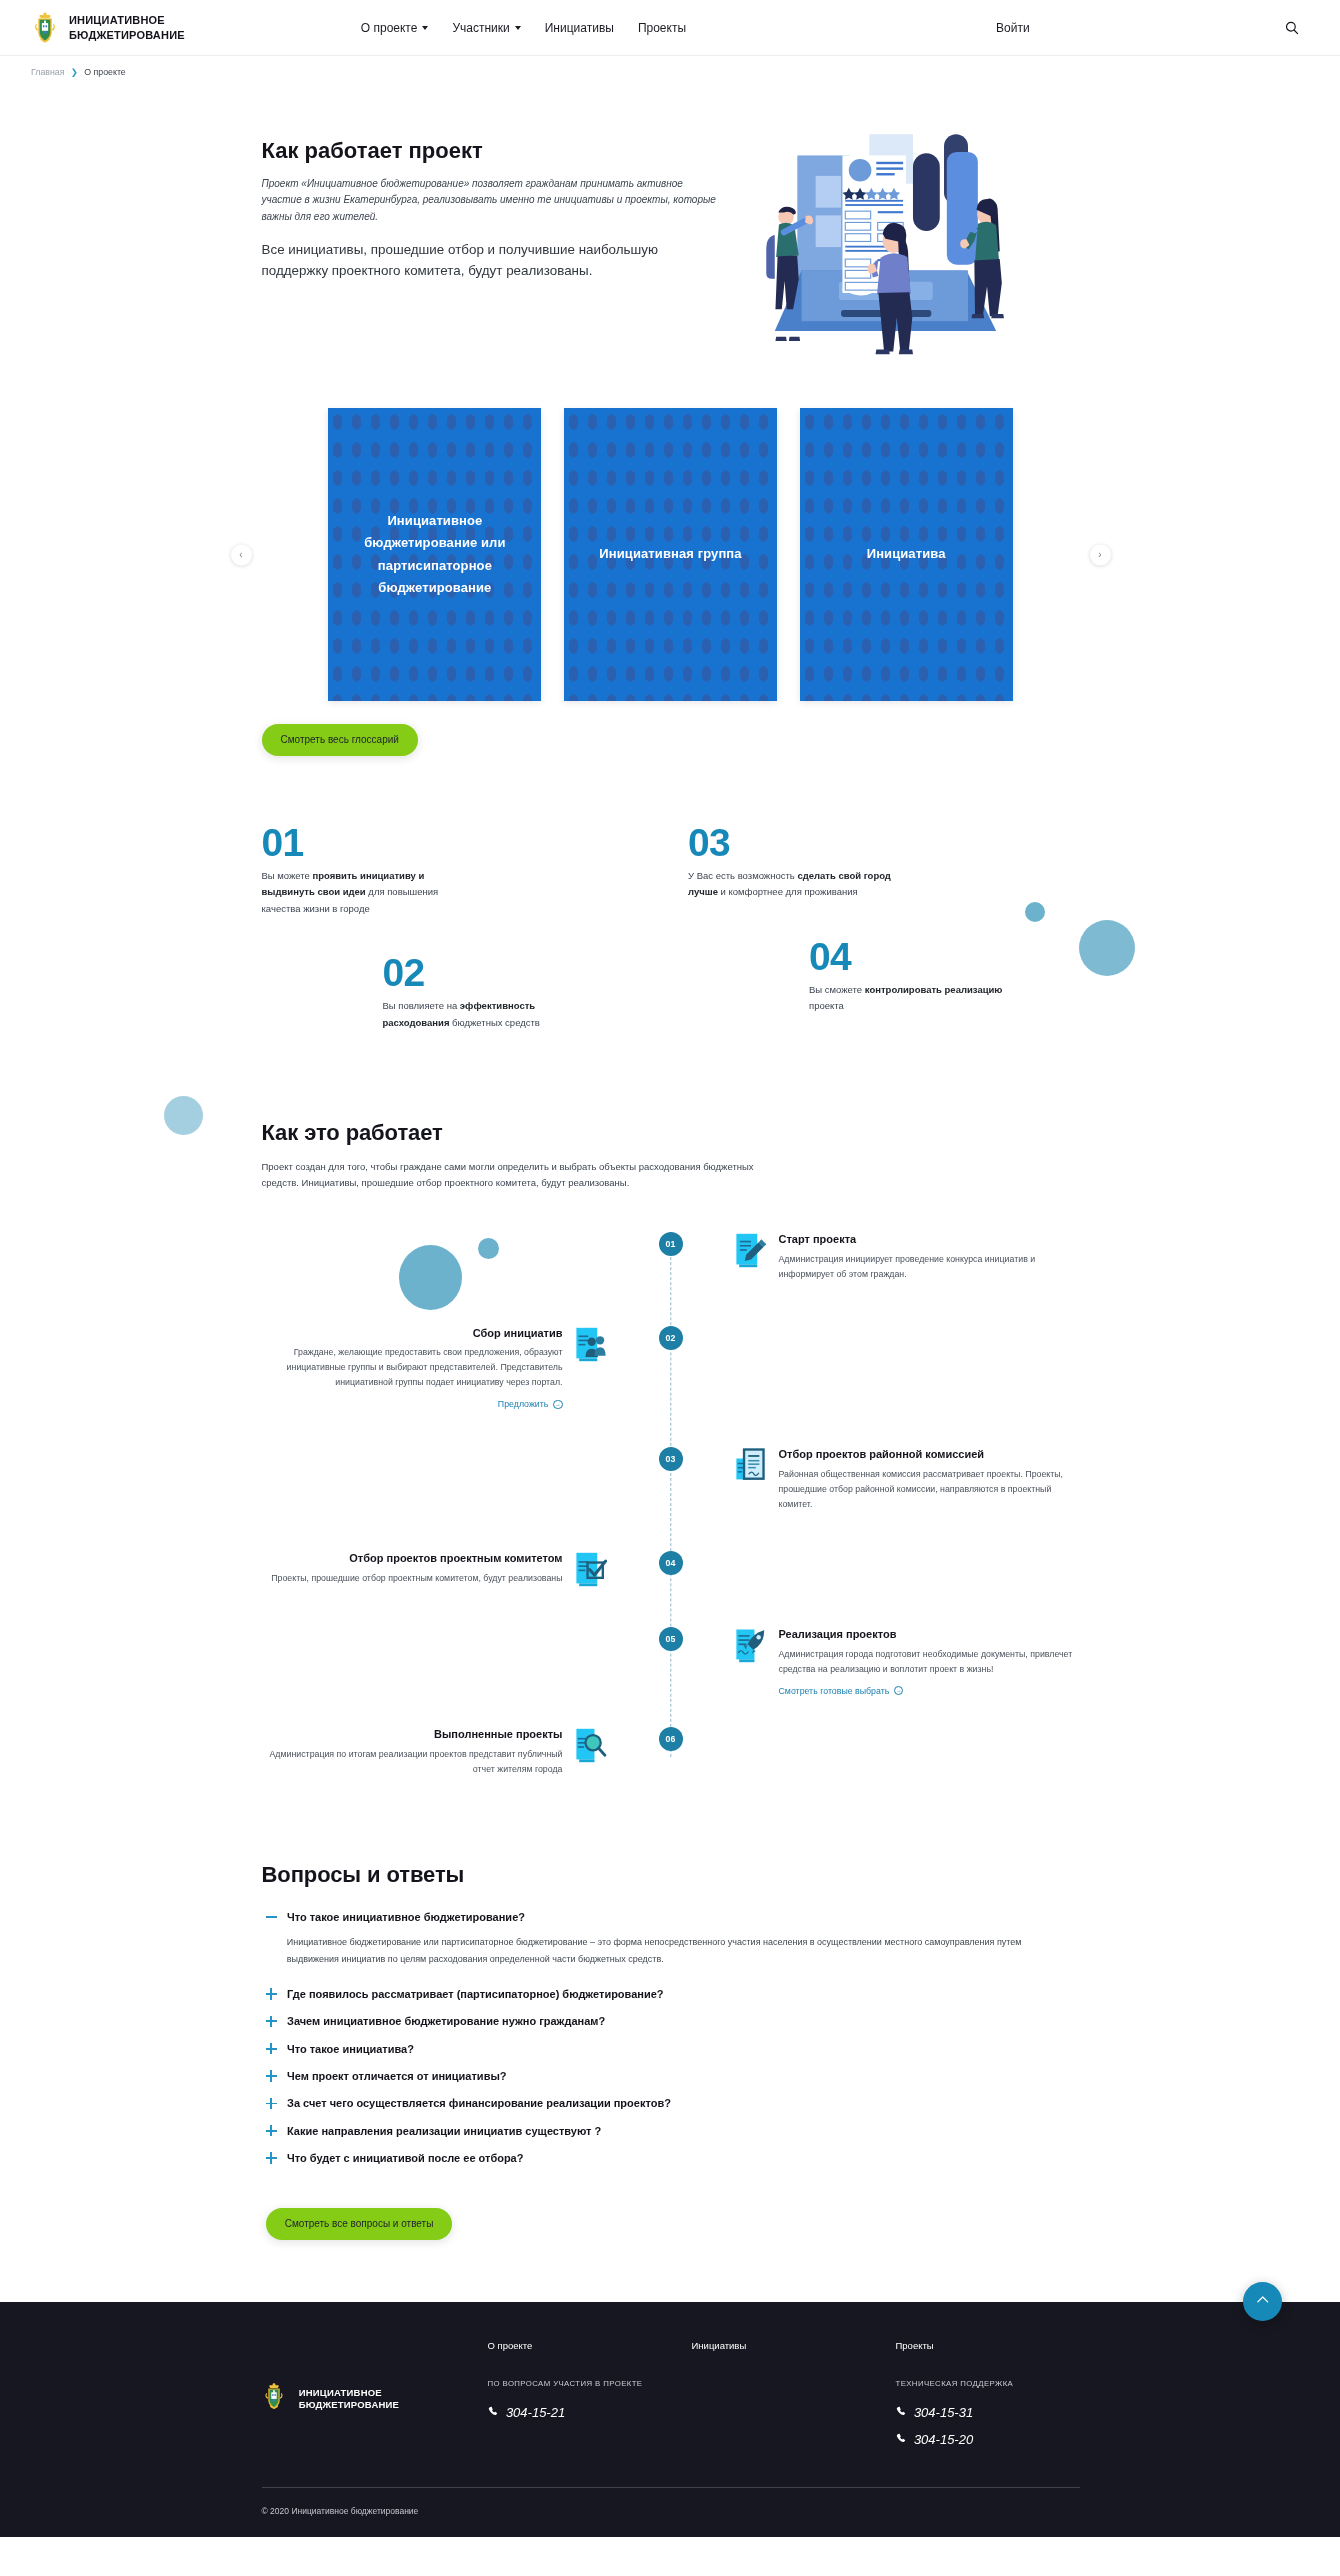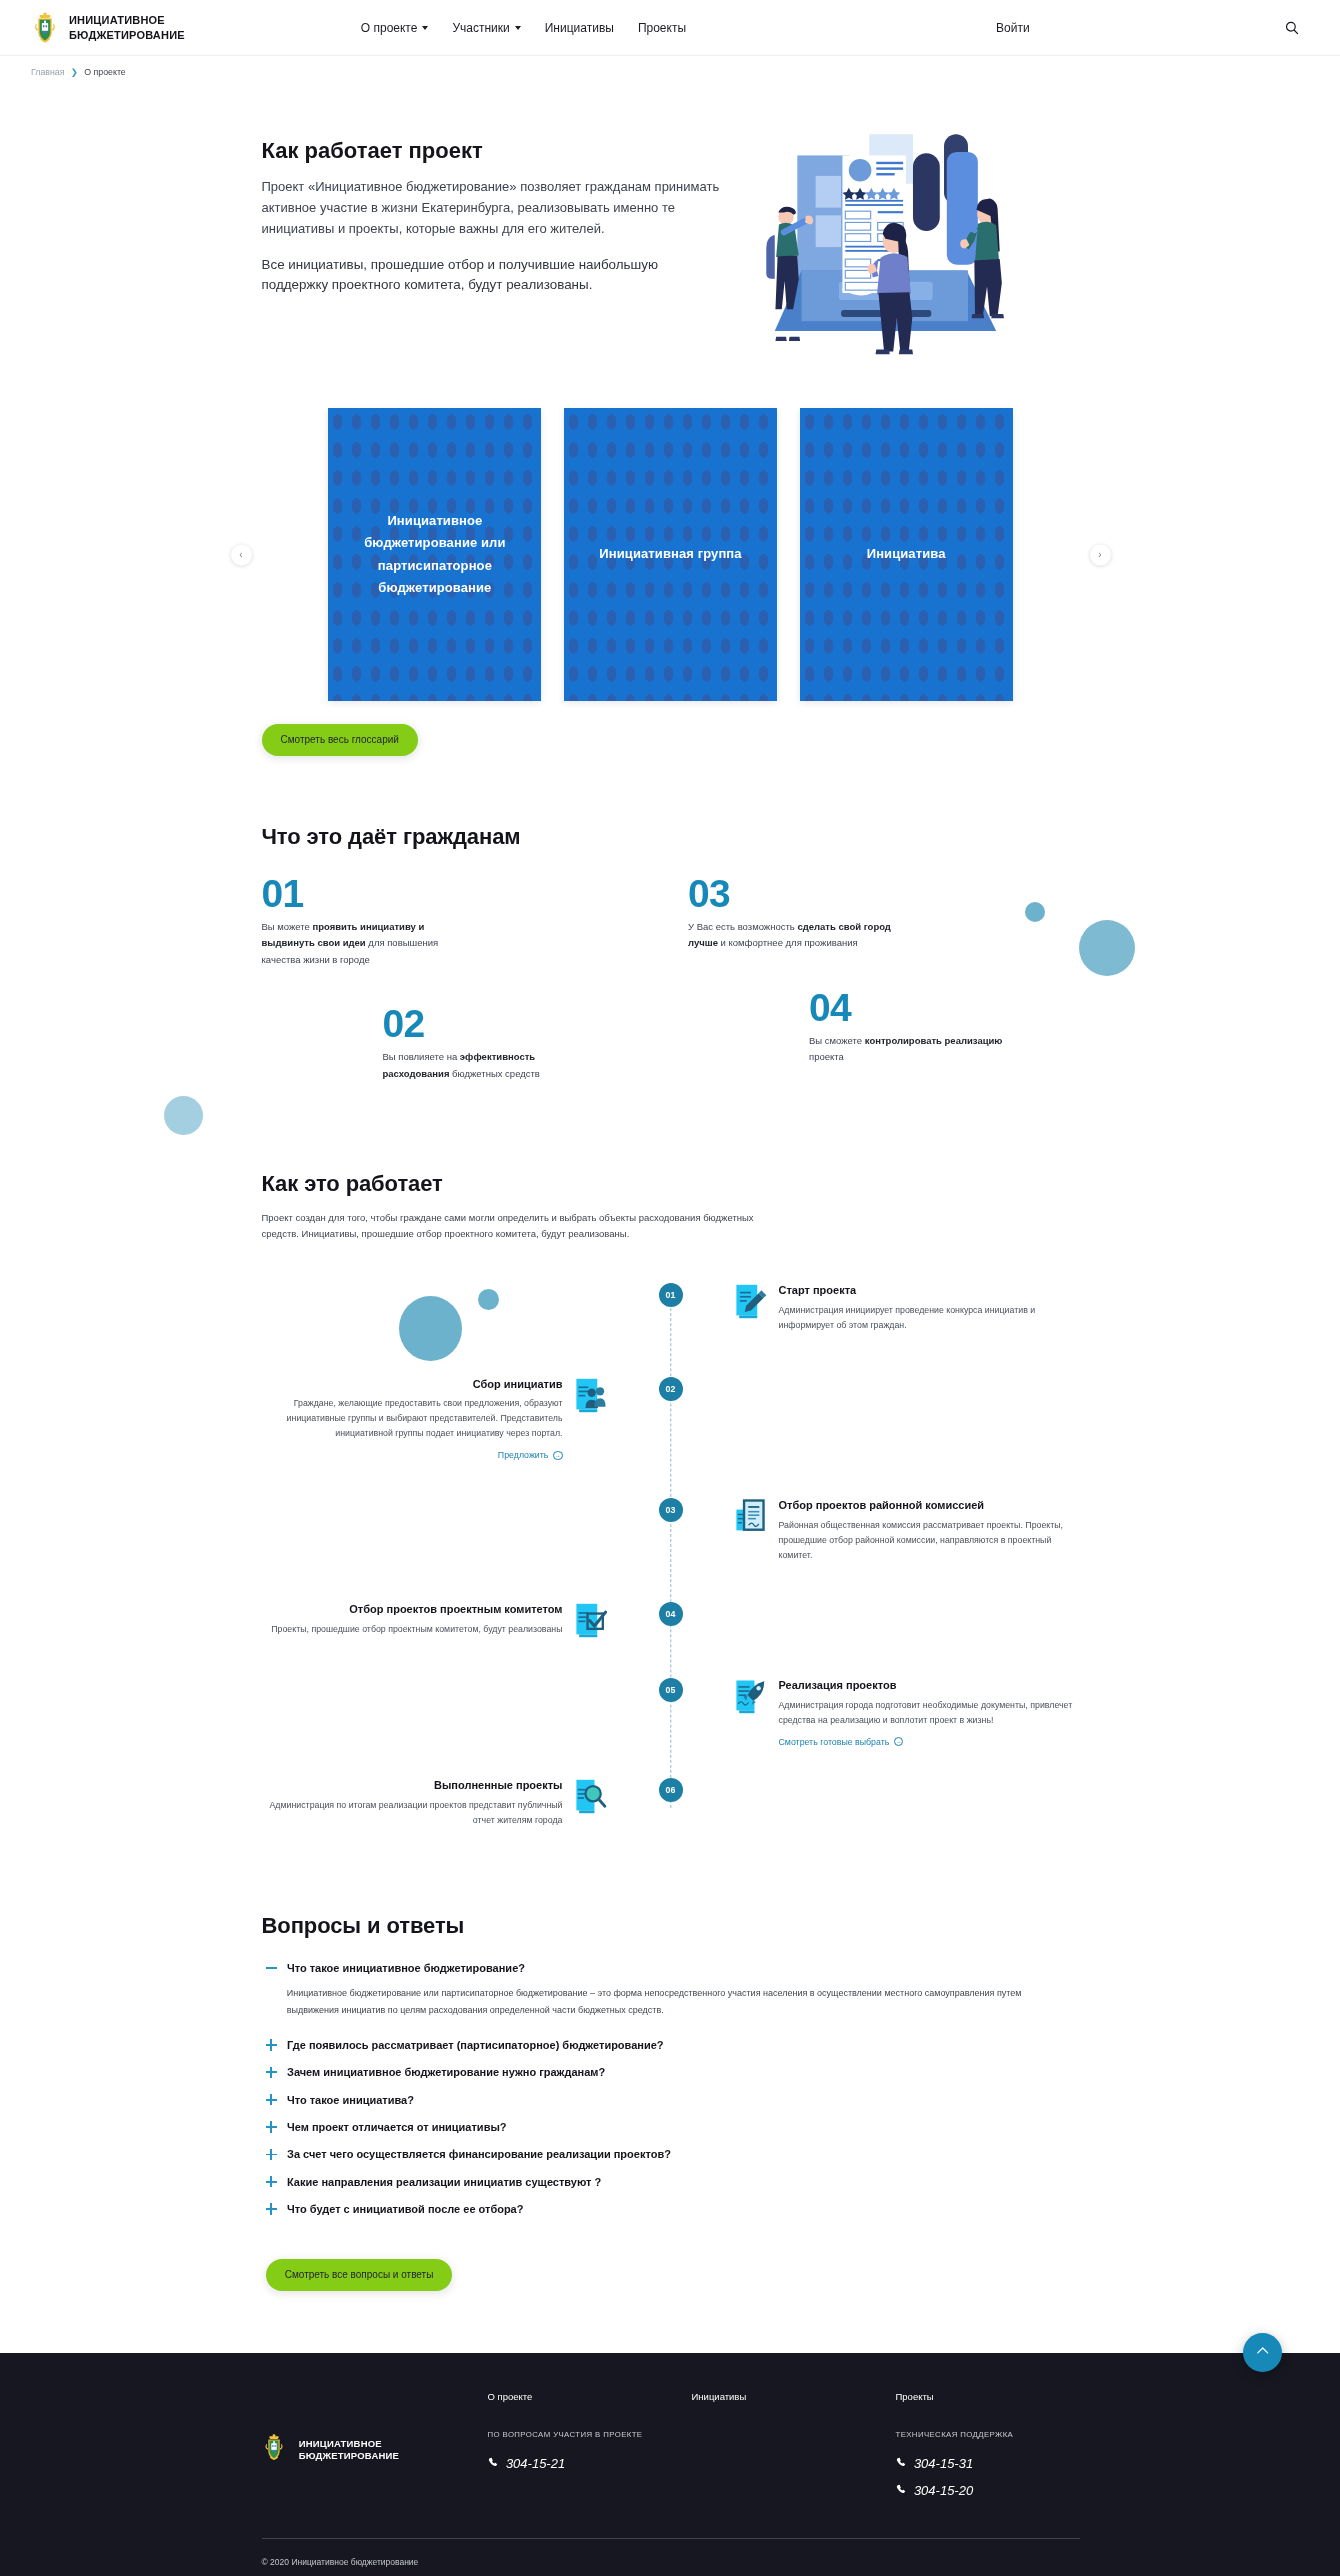--- a/index.html
+++ b/index.html
@@ -119,24 +119,25 @@
     position: relative;
   }
   .hero-left { width: 486px; padding-top: 5.6px; }
   .hero h1 {
     font-size: 22px;
     font-weight: 800;
     color: #14141c;
     margin-bottom: 12.7px;
   }
   .hero p.small {
-    font-size: 13px;
+    font-size: 10px;
     line-height: 1.62;
     color: #3d4450;
     max-width: 458px;
+    font-style: italic;
   }
   .hero p.lead {
     font-size: 13.4px;
     line-height: 1.52;
     color: #31373f;
     margin-top: 15.5px;
     max-width: 465px;
   }
   .hero-art { margin-left: 7px; width: 275px; }
 
@@ -617,21 +618,20 @@
         </div>
 
         <button class="carousel-arrow next">›</button>
       </section>
 
       <div style="margin-top:22.6px;">
         <button class="pill-btn">Смотреть весь глоссарий</button>
       </div>
 
       <section class="benefits">
-        <h2 class="section-title">Что это даёт гражданам</h2>
         <div class="ben-grid">
           <div class="ben-col">
             <div class="ben-item">
               <div class="ben-num">01</div>
               <p class="ben-txt"><span>Вы можете </span><b>проявить инициативу и выдвинуть свои идеи</b><span> для повышения качества жизни в городе</span></p>
             </div>
             <div class="ben-item ind">
               <div class="ben-num">02</div>
               <p class="ben-txt"><span>Вы повлияете на </span><b>эффективность расходования</b><span> бюджетных средств</span></p>
             </div>

